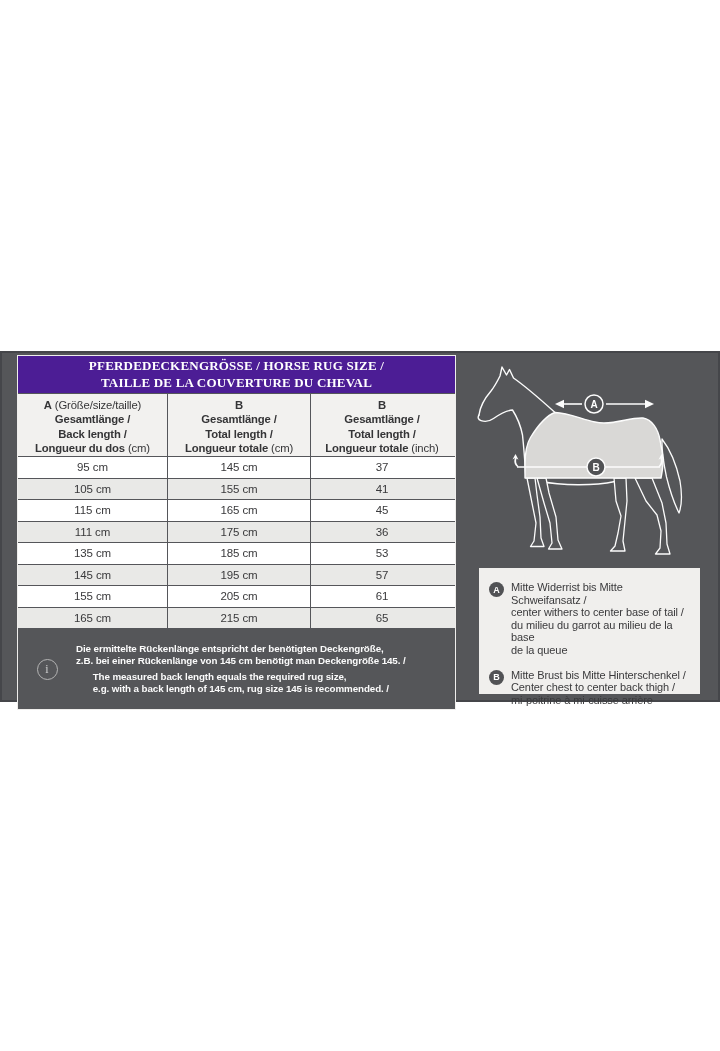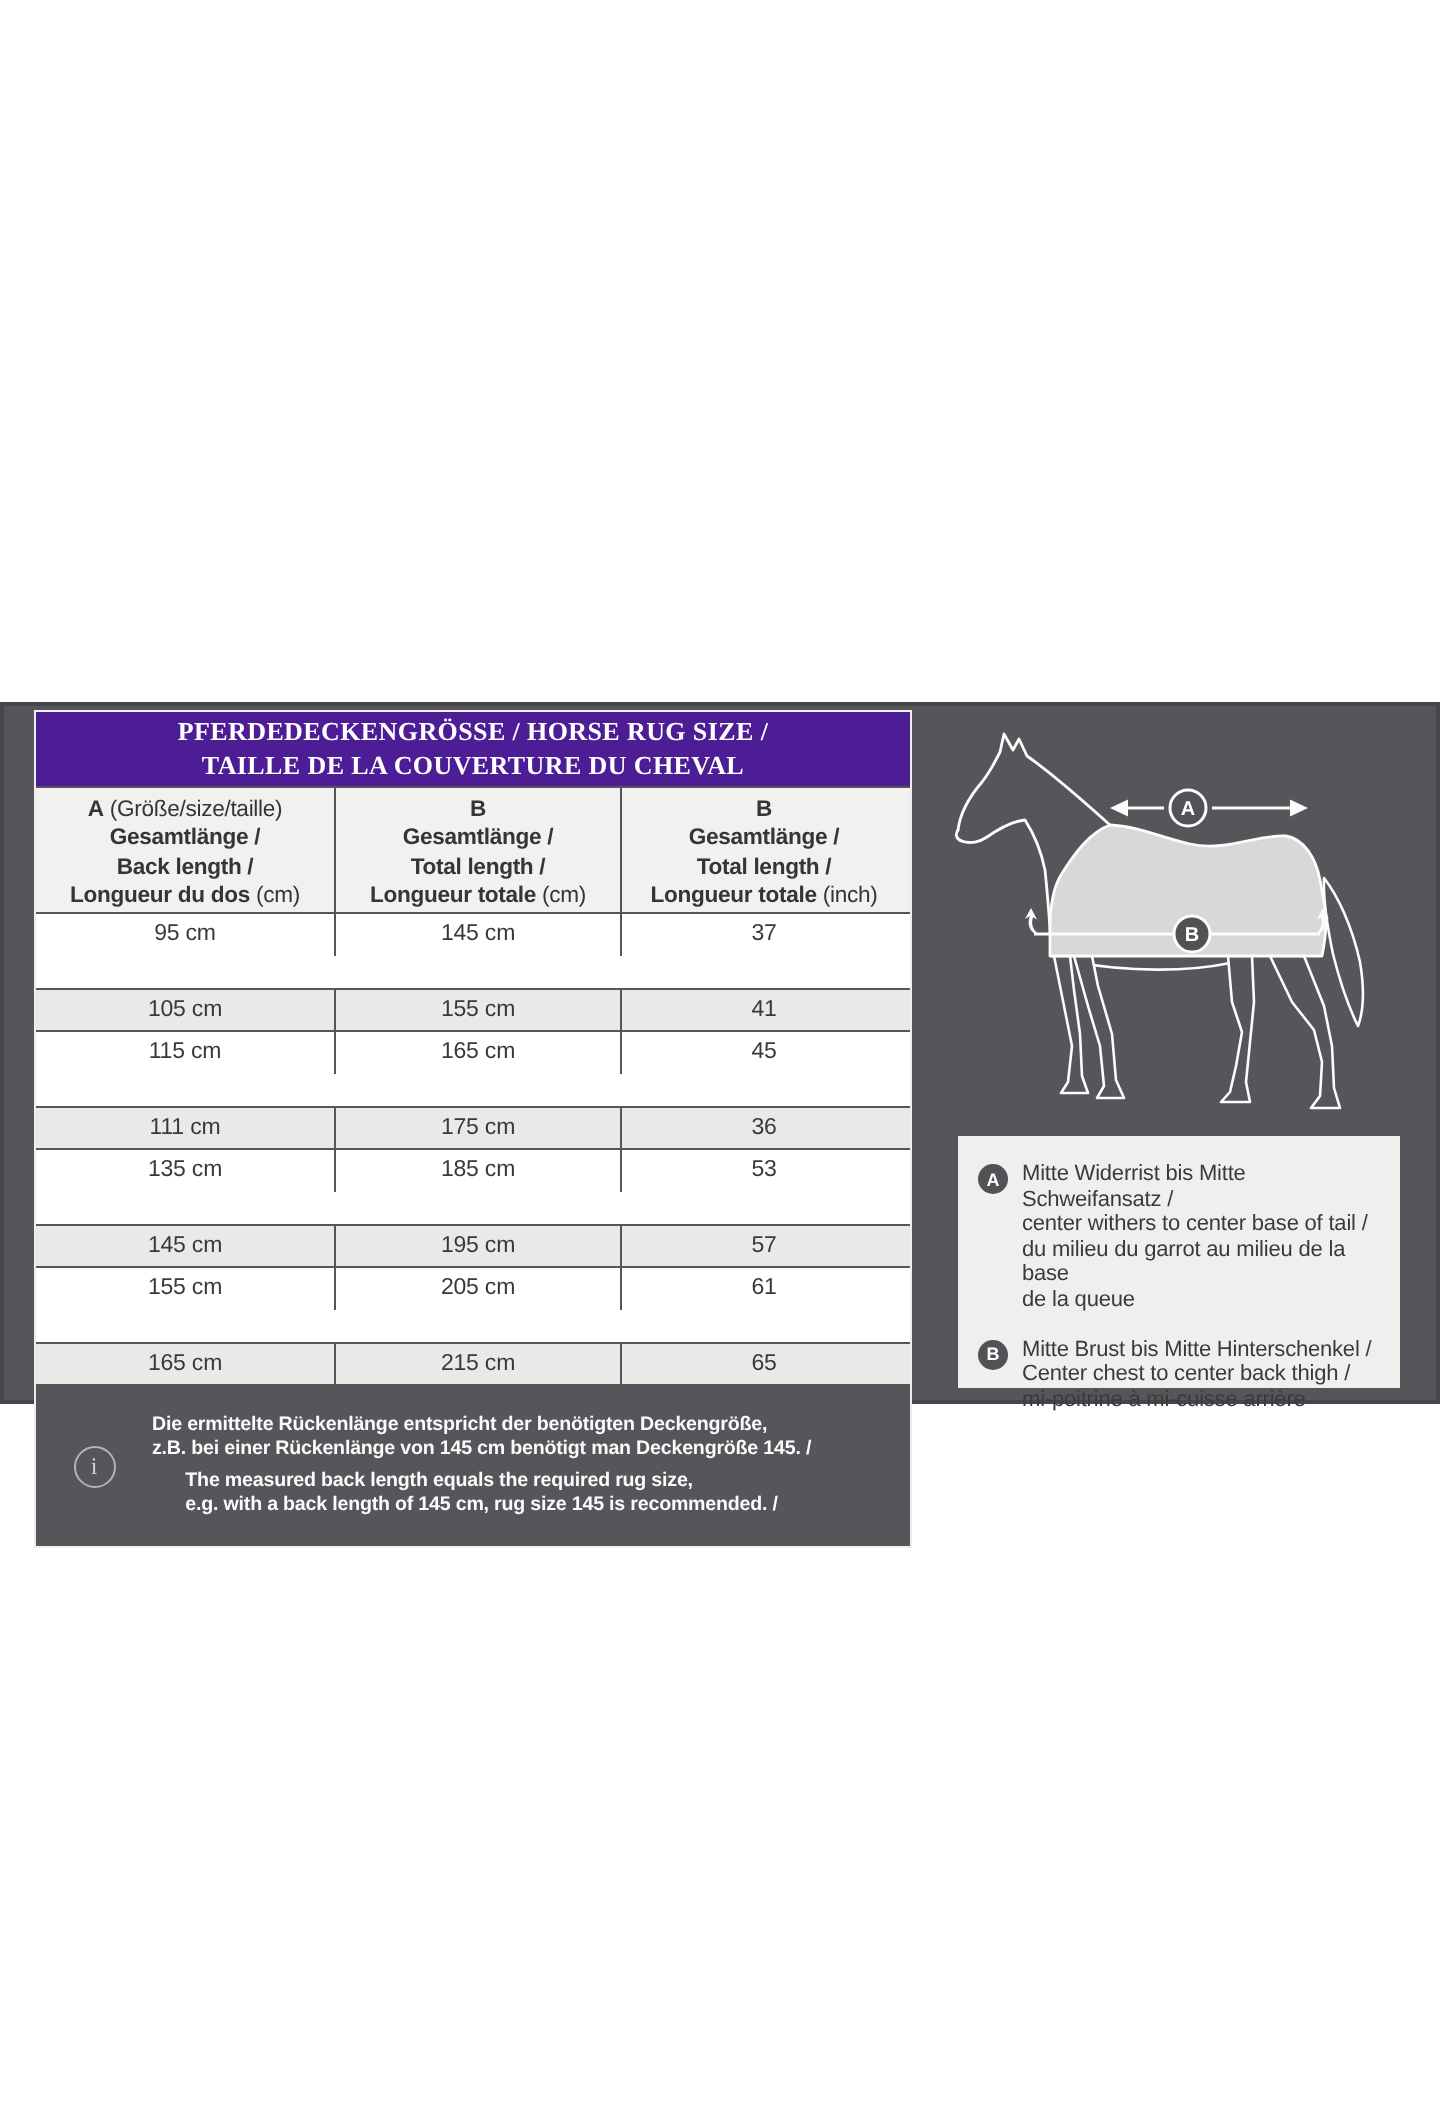--- a/index.html
+++ b/index.html
@@ -17,21 +17,21 @@
   .tbl-head{display:flex;background:#f2f1ef;border-top:1px solid #55565a;}
   .head-cell{box-sizing:border-box;height:62px;display:flex;flex-direction:column;justify-content:flex-end;
              text-align:center;color:#353537;font-size:11.3px;line-height:14.6px;letter-spacing:-.15px;}
   .head-cell b{font-weight:700;}
   .head-cell span{font-weight:400;}
   .c1{width:149px;}
   .c2{width:143px;border-left:1px solid #55565a;}
   .c3{width:143px;border-left:1px solid #55565a;}
   .tbl-body{background:#ffffff;}
   .tbl-row{display:flex;height:20.5px;border-top:1px solid #55565a;}
-  .tbl-row.alt{background:#e9e9e7;margin-top:16px;}
+  .tbl-row.alt{background:#e9e9e7;}
   .body-cell{box-sizing:border-box;display:flex;align-items:center;justify-content:center;
              color:#39393b;font-size:11.5px;font-weight:400;letter-spacing:-.1px;}
   .tbl-note{display:flex;align-items:center;border-top:1px solid #55565a;background:#555659;
             min-height:76px;padding:2px 0;}
   .note-icon-box{width:58px;display:flex;align-items:center;justify-content:center;flex:0 0 58px;}
   .info-circle{width:19px;height:19px;border-radius:50%;border:1.6px solid #b4b4b4;color:#cfcfcf;
                display:flex;align-items:center;justify-content:center;
                font-size:12px;font-weight:400;font-family:"Liberation Serif",serif;}
   .note-texts{display:flex;flex-direction:column;gap:4px;align-items:center;}
   .note-par{color:#fbfbfb;font-size:9.8px;font-weight:700;line-height:12px;white-space:pre-line;

